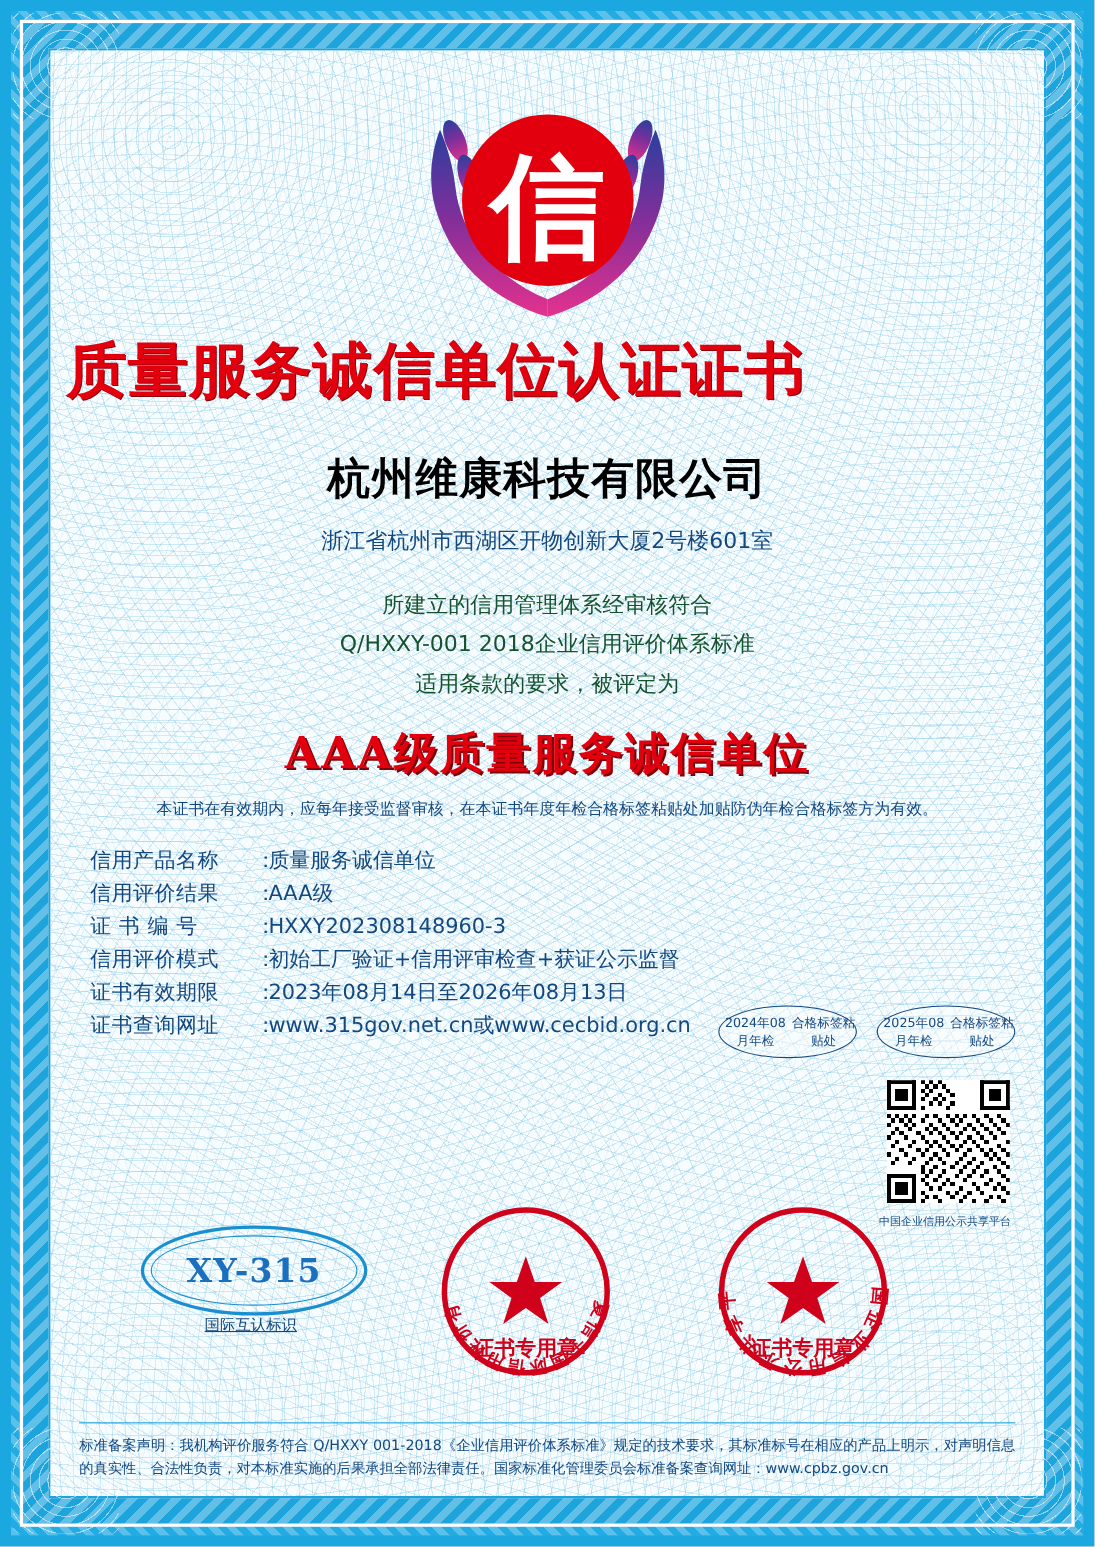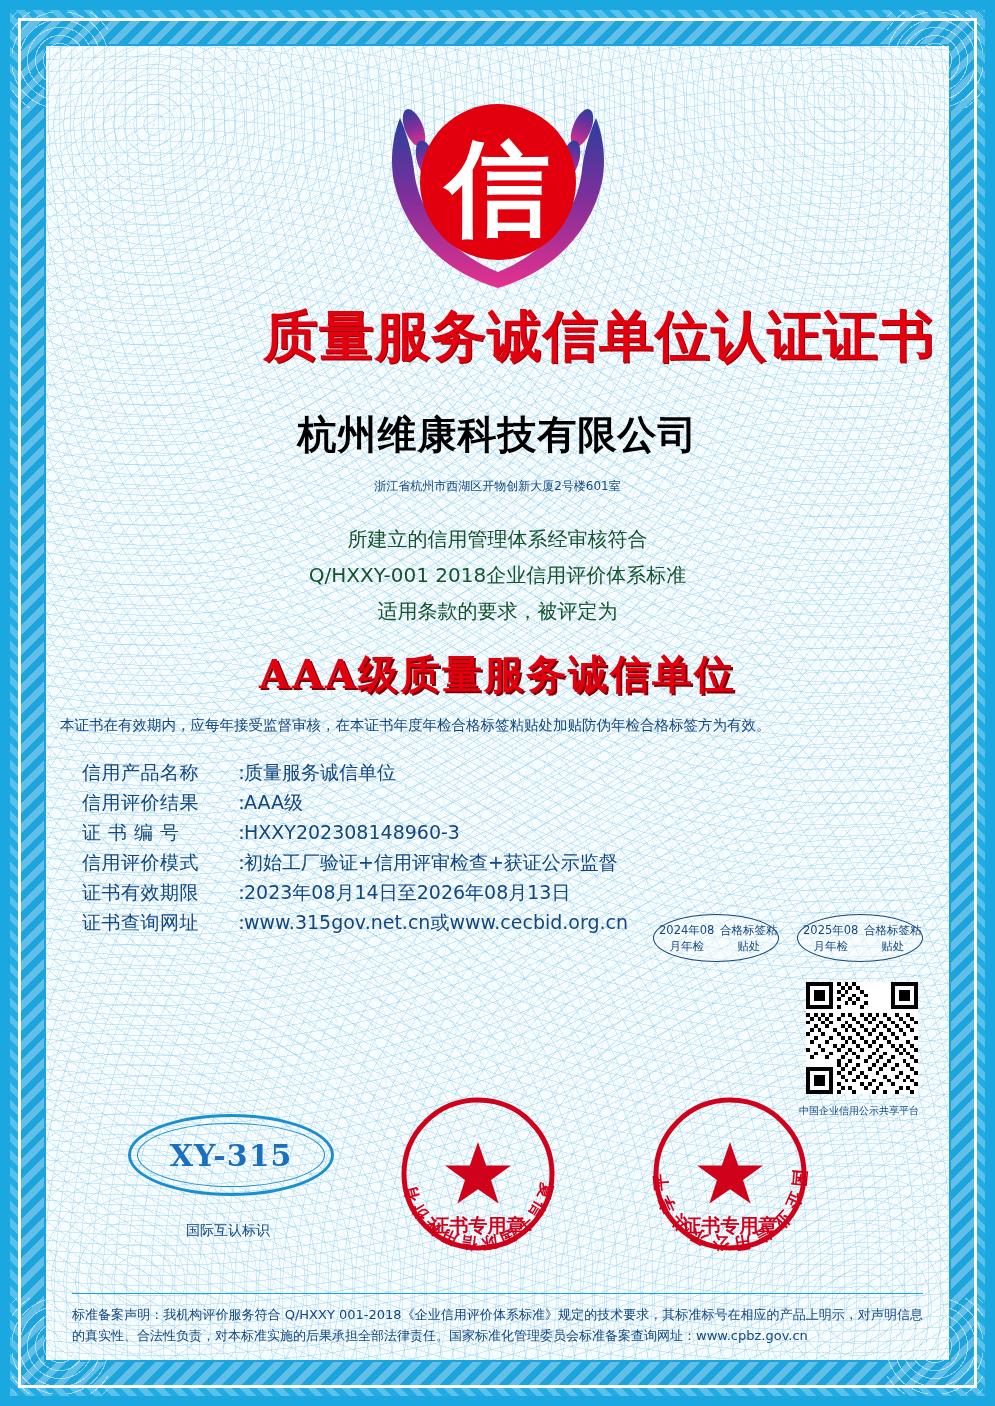--- a/index.html
+++ b/index.html
@@ -68,40 +68,40 @@
 
   
   .emblem-wrap{
     margin:18px auto 0;
     width:300px;height:220px;position:relative;
   }
   .emblem-wrap svg{display:block;}
 
   
   .main-title{
-    text-align:right;
+    text-align:left;
     font-family:"DejaVu Sans","Liberation Sans",sans-serif;
     font-weight:bold;
     font-size:55px;
     letter-spacing:1px;
     color:#e2000f;
     margin-top:6px;
     text-shadow:1px 1px 0 #8c0008;
   }
   .company{
     text-align:center;
     font-size:39px;
     font-weight:bold;
     color:#000000;
     margin-top:34px;
     letter-spacing:1px;
   }
   .address{
     text-align:center;
-    font-size:12px;
+    font-size:20px;
     color:#13477f;
     margin-top:16px;
   }
   .stmt{
     text-align:center;
     font-size:20px;
     color:#14532d;
     margin-top:26px;
     line-height:36px;
   }
@@ -109,20 +109,21 @@
     text-align:center;
     font-family:"DejaVu Serif","Liberation Serif",serif;
     font-weight:bold;
     font-size:40px;
     color:#e2000f;
     margin-top:18px;
     letter-spacing:2px;
     text-shadow:2px 2px 0 #7d0008;
   }
   .notice{
+    text-align:center;
     font-size:14.5px;
     color:#13477f;
     margin-top:14px;
   }
 
   
   .info{
     margin-top:22px;
     margin-left:22px;
     color:#13477f;
@@ -193,21 +194,21 @@
     border:1.5px solid #1a8fd0;
     border-radius:50%/50%;
   }
   .xy-text{
     font-family:"DejaVu Serif","Liberation Serif",serif;
     font-weight:bold;font-size:30px;color:#1a6fbf;
     letter-spacing:1px;
     position:relative;z-index:2;
   }
   .xy-caption{
-    margin-top:26px;font-size:14px;color:#13477f;
+    margin-top:0;font-size:14px;color:#13477f;text-decoration:underline;
   }
   .seal{
     position:absolute;top:0;
     width:176px;height:176px;
   }
   .seal.s1{left:330px;}
   .seal.s2{left:582px;}
 
   
   .footer{

